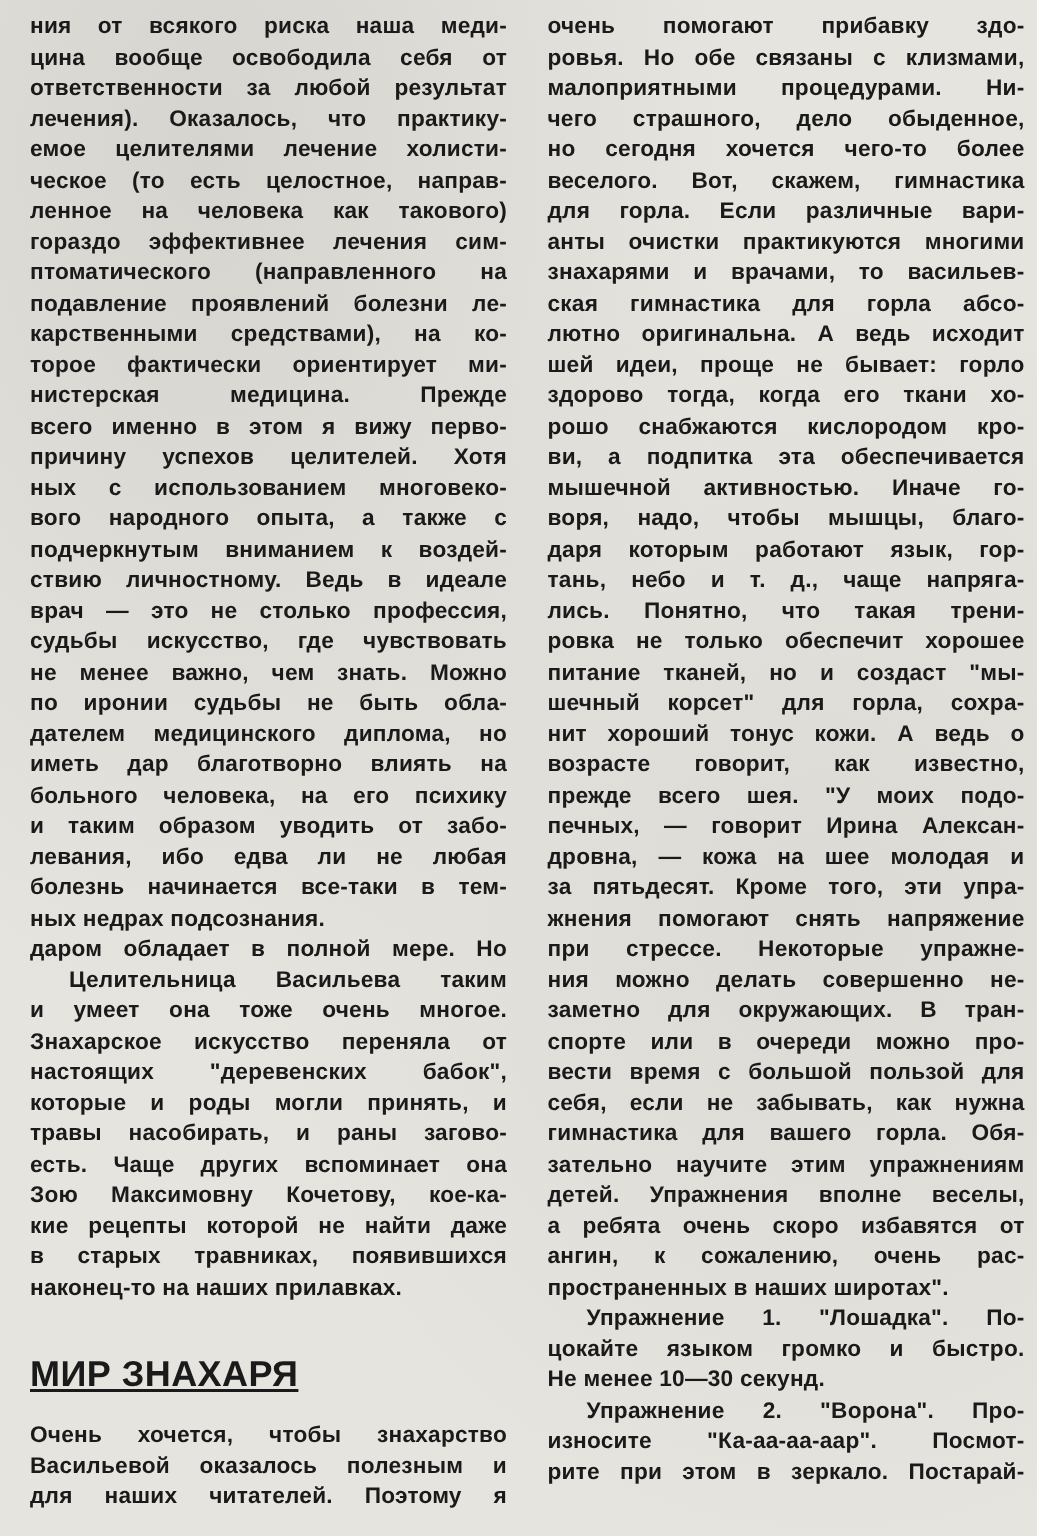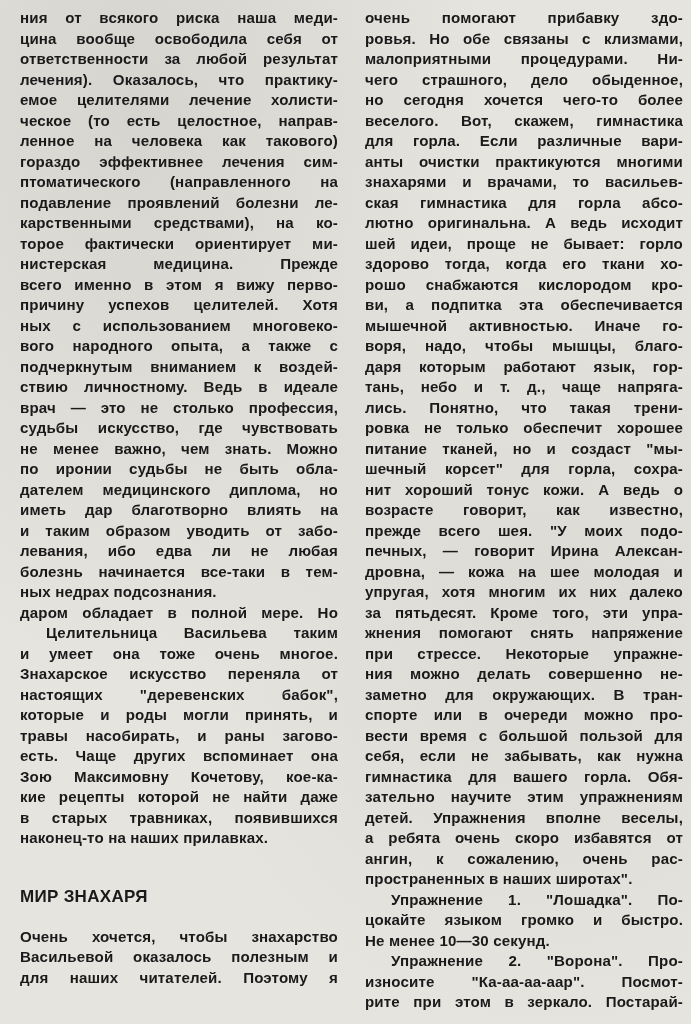--- a/index.html
+++ b/index.html
@@ -21,22 +21,22 @@
   .col-left { left:20px; width:318px; }
   .col-right { left:365px; width:318px; }
   .line {
     display:block; white-space:nowrap;
     text-align:justify; text-align-last:justify;
     height:20.5px;
   }
   .line.last { text-align-last:left; }
   .line.indent { padding-left:26px; }
   .heading {
-    display:block; font-size:17px; font-weight:bold;
-    letter-spacing:0.3px; margin:38px 0 16px 0; height:24px;
+    display:block; font-size:24px; font-weight:bold;
+    letter-spacing:0.3px; margin:38px 0 16px 0; height:24px;text-decoration:underline;
   }
   .ex-label { font-weight:900; }
 </style>
 </head>
 <body>
 
 <div class="col col-left">
   <div>
       <span class="line">ния от всякого риска наша меди-</span>
       <span class="line">цина вообще освободила себя от</span>
@@ -56,20 +56,21 @@
       <span class="line">ных с использованием многовеко-</span>
       <span class="line">вого народного опыта, а также с</span>
       <span class="line">подчеркнутым вниманием к воздей-</span>
       <span class="line">ствию личностному. Ведь в идеале</span>
       <span class="line">врач — это не столько профессия,</span>
       <span class="line">судьбы искусство, где чувствовать</span>
       <span class="line">не менее важно, чем знать. Можно</span>
       <span class="line">по иронии судьбы не быть обла-</span>
       <span class="line">дателем медицинского диплома, но</span>
       <span class="line">иметь дар благотворно влиять на</span>
+      <span class="line">больного человека, на его психику</span>
       <span class="line">и таким образом уводить от забо-</span>
       <span class="line">левания, ибо едва ли не любая</span>
       <span class="line">болезнь начинается все-таки в тем-</span>
       <span class="line last">ных недрах подсознания.</span>
     </div>
   <div>
       <span class="line">даром обладает в полной мере. Но</span>
       <span class="line indent">Целительница Васильева таким</span>
       <span class="line">и умеет она тоже очень многое.</span>
       <span class="line">Знахарское искусство переняла от</span>
@@ -114,21 +115,20 @@
       <span class="line">тань, небо и т. д., чаще напряга-</span>
       <span class="line">лись. Понятно, что такая трени-</span>
       <span class="line">ровка не только обеспечит хорошее</span>
       <span class="line">питание тканей, но и создаст "мы-</span>
       <span class="line">шечный корсет" для горла, сохра-</span>
       <span class="line">нит хороший тонус кожи. А ведь о</span>
       <span class="line">возрасте говорит, как известно,</span>
       <span class="line">прежде всего шея. "У моих подо-</span>
       <span class="line">печных, — говорит Ирина Алексан-</span>
       <span class="line">дровна, — кожа на шее молодая и</span>
-      <span class="line">упругая, хотя многим их них далеко</span>
       <span class="line">за пятьдесят. Кроме того, эти упра-</span>
       <span class="line">жнения помогают снять напряжение</span>
       <span class="line">при стрессе. Некоторые упражне-</span>
       <span class="line">ния можно делать совершенно не-</span>
       <span class="line">заметно для окружающих. В тран-</span>
       <span class="line">спорте или в очереди можно про-</span>
       <span class="line">вести время с большой пользой для</span>
       <span class="line">себя, если не забывать, как нужна</span>
       <span class="line">гимнастика для вашего горла. Обя-</span>
       <span class="line">зательно научите этим упражнениям</span>

